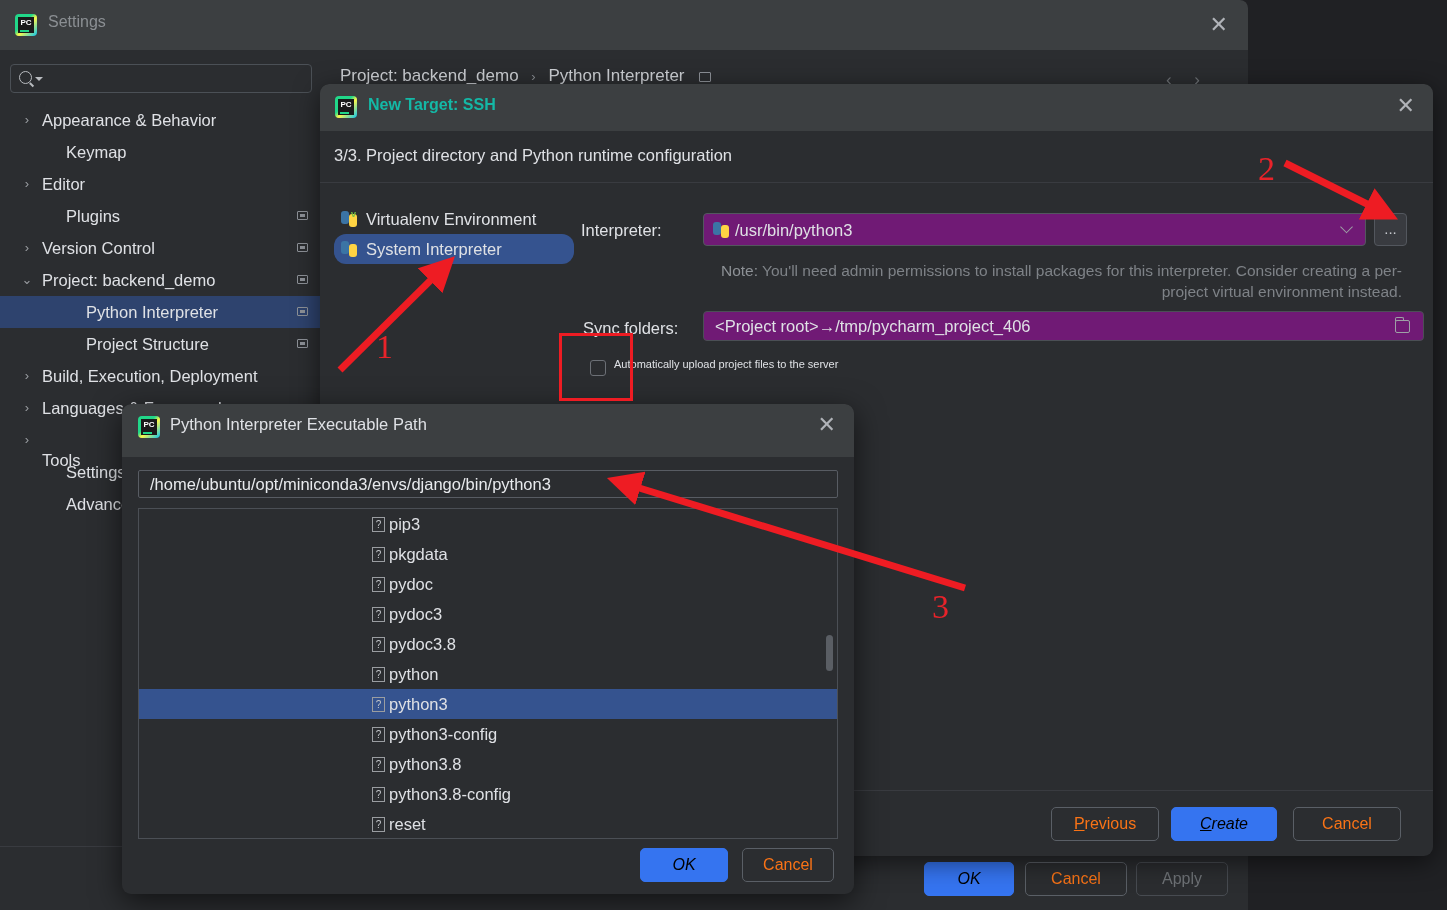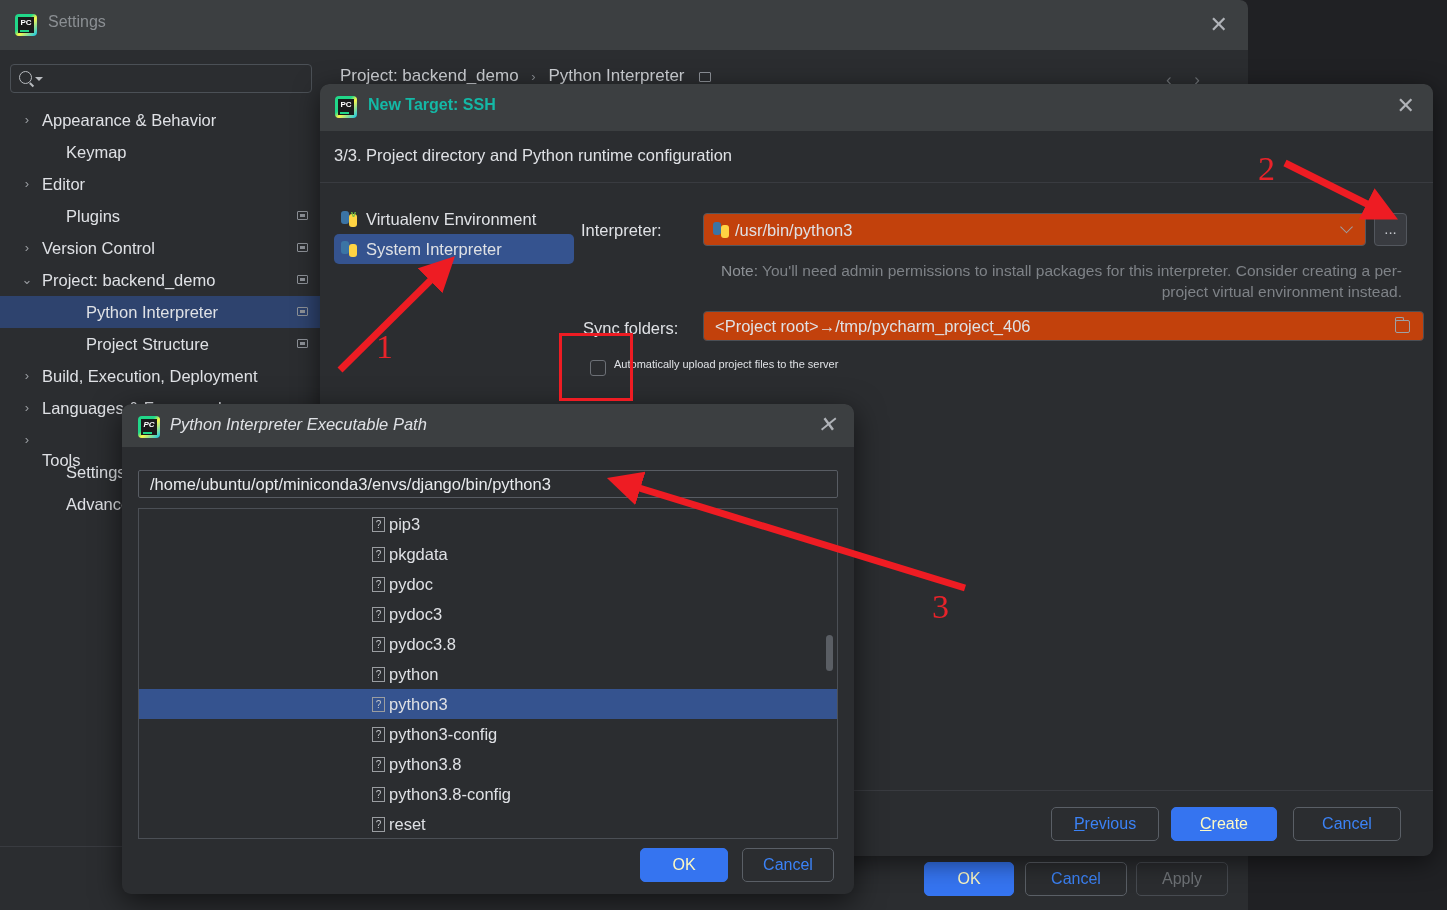--- a/index.html
+++ b/index.html
@@ -112,25 +112,25 @@
   .nav-arrows { position: absolute; right: 48px; top: 70px; color: #6e7276; font-size: 17px; }
   .nav-arrows span { margin-left: 18px; }
 
   
   .settings-footer {
     position: absolute; left: 0; bottom: 0; width: 1248px; height: 64px;
     background: #2b2d30; border-top: 1px solid #393b40;
   }
   .btn {
     position: absolute; height: 34px; border-radius: 5px;
-    border: 1px solid #5a5f66; background: transparent; color: #3b82f6;
+    border: 1px solid #5a5f66; background: transparent; color: #f97316;
     font-size: 16px; font-family: "Liberation Sans", sans-serif;
     cursor: default; padding: 0 16px;
   }
-  .btn.primary { background: #3574f0; border-color: #3574f0; color: #fef9c3; }
+  .btn.primary { background: #3574f0; border-color: #3574f0; color: #000000; font-style: italic; }
   .btn.disabled { color: #6e7276; border-color: #474b51; }
 
   
   .ssh-dialog {
     position: absolute; left: 320px; top: 84px; width: 1113px; height: 772px;
     background: #2b2d30; border-radius: 9px;
     box-shadow: 0 6px 26px rgba(0,0,0,.55);
     overflow: hidden;
   }
   .ssh-titlebar {
@@ -145,35 +145,35 @@
     font-size: 16.5px; color: #dfe1e5;
   }
   .ssh-divider {
     position: absolute; left: 0; top: 98px; width: 100%; height: 1px; background: #393b40;
   }
   .env-list { position: absolute; left: 14px; top: 120px; width: 240px; }
   .env-row {
     position: relative; height: 30px; line-height: 30px; border-radius: 5px;
     font-size: 16.5px; color: #dfe1e5; padding-left: 32px; white-space: nowrap;
   }
-  .env-row.sel { background: #35538f; }
+  .env-row.sel { background: #35538f; border-radius: 12px; }
   .py-ico {
     position: absolute; left: 7px; top: 7px; width: 16px; height: 16px;
   }
   .py-ico .pb { position: absolute; width: 8px; height: 13px; border-radius: 3px; }
   .py-ico .pb1 { left: 0; top: 0; background: #3b74a5; }
   .py-ico .pb2 { right: 0; bottom: 0; background: #ffd343; }
   .venv-v {
     position: absolute; left: 10px; bottom: -2px;
     color: #73c043; font-size: 9px; font-weight: bold;
   }
 
   .field-label { position: absolute; font-size: 16.5px; color: #dfe1e5; }
   .text-field {
-    position: absolute; background: #c2410c;
+    position: absolute; background: #701a75;
     border: 1px solid #53575e; border-radius: 4px;
     color: #dfe1e5; font-size: 16.5px;
   }
   .field-inner { position: absolute; left: 11px; top: 50%; transform: translateY(-50%); white-space: nowrap; }
   .dd-caret {
     position: absolute; right: 14px; top: 50%; margin-top: -3px;
     width: 9px; height: 9px; border-right: 1.6px solid #9ea1a6;
     border-bottom: 1.6px solid #9ea1a6; transform: translateY(-50%) rotate(45deg);
   }
   .ellipsis-btn {
@@ -204,21 +204,21 @@
   }
   .mnemonic { text-decoration: underline; }
 
   
   .pie-dialog {
     position: absolute; left: 122px; top: 404px; width: 732px; height: 490px;
     background: #2b2d30; border-radius: 9px;
     box-shadow: 0 8px 30px rgba(0,0,0,.6);
     overflow: hidden;
   }
-  .pie-titlebar { position: absolute; left: 0; top: 0; width: 100%; height: 43px; background: #3c3f41; border-radius: 9px 9px 0 0; font-style: italic; }
+  .pie-titlebar { position: absolute; left: 0; top: 0; width: 100%; height: 53px; background: #3c3f41; border-radius: 9px 9px 0 0; }
   .pie-title-icon { position: absolute; left: 16px; top: 12px; }
   .pie-title-text { position: absolute; left: 48px; top: 11px; font-size: 16.5px; color: #dfe1e5; }
   .pie-close { right: 18px; top: 10px; }
   .pie-path {
     position: absolute; left: 16px; top: 66px; width: 700px; height: 28px;
     background: #2b2d30; border: 1px solid #585c63; border-radius: 2px;
   }
   .pie-path .field-inner { font-size: 16.5px; color: #e8eaed; }
   .pie-list {
     position: absolute; left: 16px; top: 104px; width: 700px; height: 331px;

